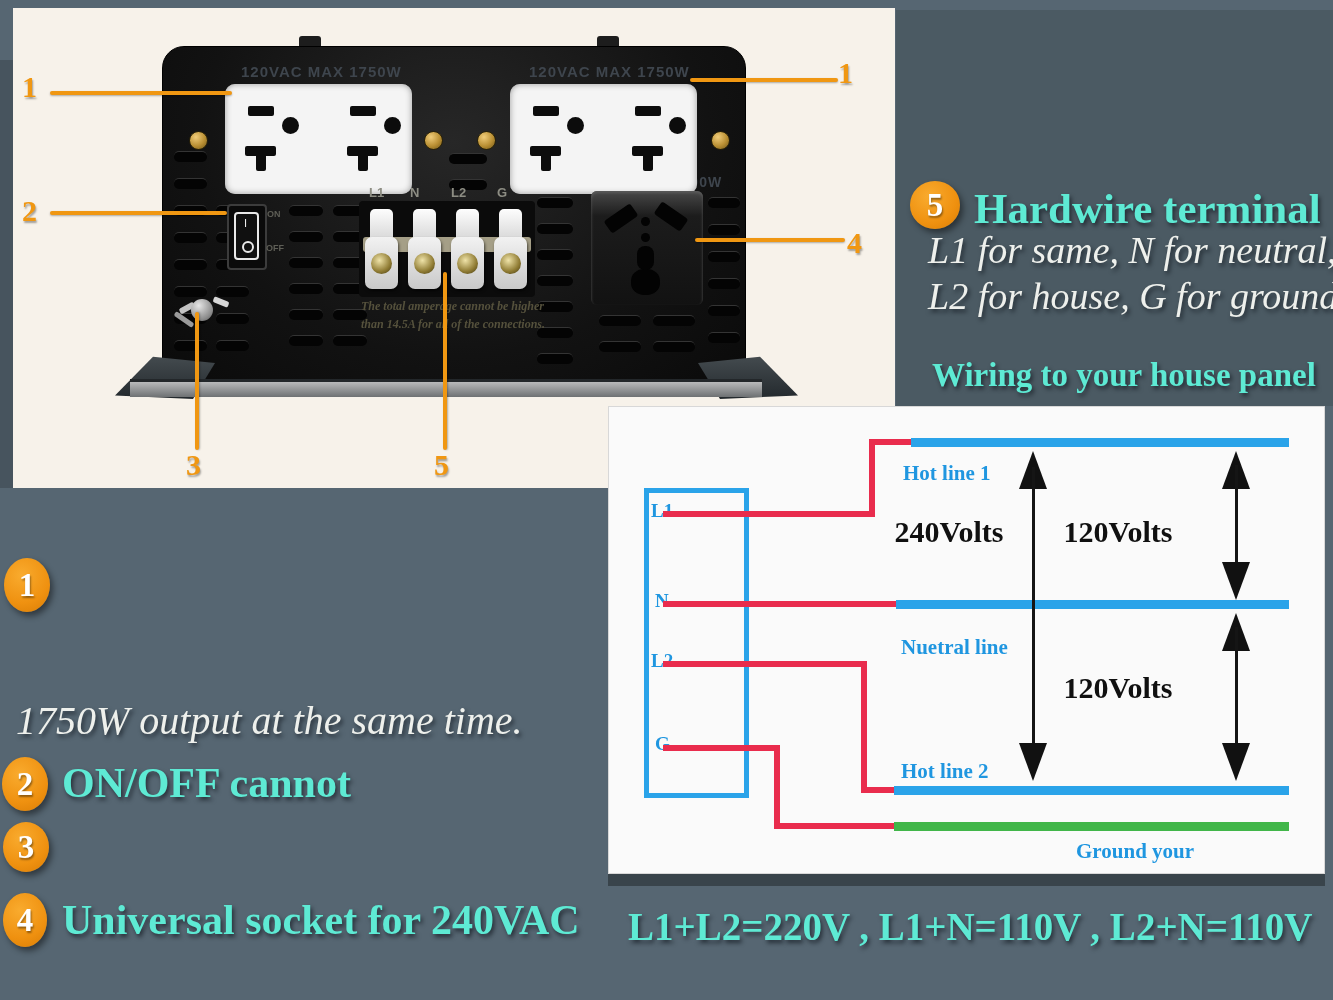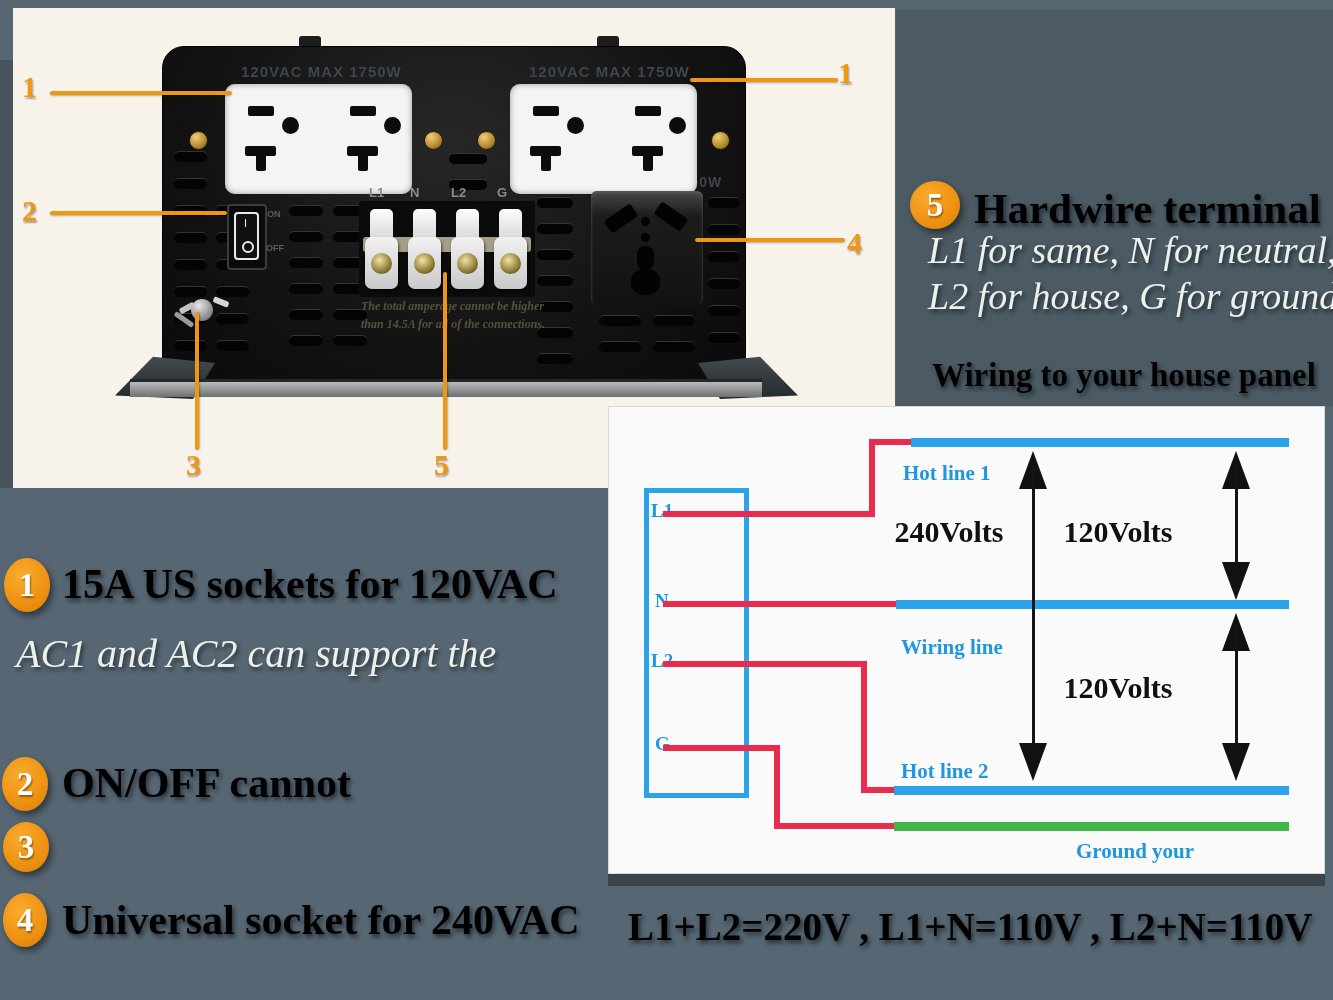--- a/index.html
+++ b/index.html
@@ -1,19 +1,19 @@
 <!DOCTYPE html>
 <html><head>
 <meta charset="utf-8">
 <style>
   html,body{margin:0;padding:0;background:#39444c;}
   #stage{position:relative;width:1333px;height:1000px;overflow:hidden;
          background:#566672;font-family:"Liberation Serif","DejaVu Serif",serif;}
   .abs{position:absolute;}
-  .wtxt{color:#000000;text-shadow:2px 3px 4px rgba(8,14,20,.6);white-space:nowrap;}
+  .wtxt{color:#5eead4;text-shadow:2px 3px 4px rgba(8,14,20,.6);white-space:nowrap;}
   .ital{font-style:italic;color:#eef0ec;}
   .num-circle{width:46px;height:54px;border-radius:50%;
       background:radial-gradient(circle at 38% 32%,#f9ab2e,#ef9110 60%,#d97c05);
       box-shadow:3px 4px 6px rgba(0,0,0,.45);
       display:flex;align-items:center;justify-content:center;
       color:#fff;font-weight:bold;font-size:33px;text-shadow:1px 2px 2px rgba(0,0,0,.4);}
   .callout-num{color:#f09712;font-weight:bold;font-size:30px;
       text-shadow:1px 2px 2px rgba(0,0,0,.35);white-space:nowrap;}
   .lead-h{height:4px;background:#f09712;border-radius:2px;box-shadow:0 1px 2px rgba(0,0,0,.3);}
   .lead-v{width:4px;background:#f09712;border-radius:2px;box-shadow:1px 0 2px rgba(0,0,0,.3);}
@@ -240,21 +240,21 @@
     <div class="dia-red" style="left:252px;top:254px;width:6px;height:132px;"></div>
     <div class="dia-red" style="left:252px;top:380px;width:40px;height:6px;"></div>
     <div class="dia-blue" style="left:285px;top:379px;width:395px;height:9px;"></div>
 
     <div class="dia-red" style="left:54px;top:338px;width:117px;height:6px;"></div>
     <div class="dia-red" style="left:165px;top:338px;width:6px;height:84px;"></div>
     <div class="dia-red" style="left:165px;top:416px;width:124px;height:6px;"></div>
     <div class="dia-green" style="left:285px;top:415px;width:395px;height:9px;"></div>
 
     <div class="dia-label" style="left:294px;top:54px;">Hot line 1</div>
-    <div class="dia-label" style="left:292px;top:228px;">Wiring line</div>
+    <div class="dia-label" style="left:292px;top:228px;">Nuetral line</div>
     <div class="dia-label" style="left:292px;top:352px;">Hot line 2</div>
     <div class="dia-label" style="left:467px;top:432px;">Ground your</div>
 
     <div class="volts" style="left:270px;top:108px;width:140px;text-align:center;">240Volts</div>
     <div class="volts" style="left:439px;top:108px;width:140px;text-align:center;">120Volts</div>
     <div class="volts" style="left:439px;top:264px;width:140px;text-align:center;">120Volts</div>
 
     <div class="arr-head arr-up" style="left:410px;top:44px;"></div>
     <div class="arr-shaft" style="left:423px;top:60px;height:300px;"></div>
     <div class="arr-head arr-down" style="left:410px;top:336px;"></div>
@@ -264,22 +264,21 @@
     <div class="arr-head arr-down" style="left:613px;top:155px;"></div>
 
     <div class="arr-head arr-up" style="left:613px;top:206px;"></div>
     <div class="arr-shaft" style="left:626px;top:220px;height:120px;"></div>
     <div class="arr-head arr-down" style="left:613px;top:336px;"></div>
   </div>
 
   <div class="num-circle abs" style="left:4px;top:558px;">
     <span>1</span>
     </div>
-  <div class="wtxt abs" style="left:62px;top:560px;font-size:42px;font-weight:bold;">15A US sockets for 120VAC</div>
-  <div class="wtxt ital abs" style="left:16px;top:630px;font-size:40px;">AC1 and AC2 can support the</div>
+  <div class="wtxt ital abs" style="left:16px;top:697px;font-size:40px;">1750W output at the same time.</div>
 
   <div class="num-circle abs" style="left:2px;top:757px;">
     <span>2</span>
     </div>
   <div class="wtxt abs" style="left:62px;top:759px;font-size:42px;font-weight:bold;">ON/OFF cannot</div>
 
   <div class="num-circle abs" style="left:3px;top:822px;width:46px;height:50px;">
     <span>3</span>
     </div>
 

